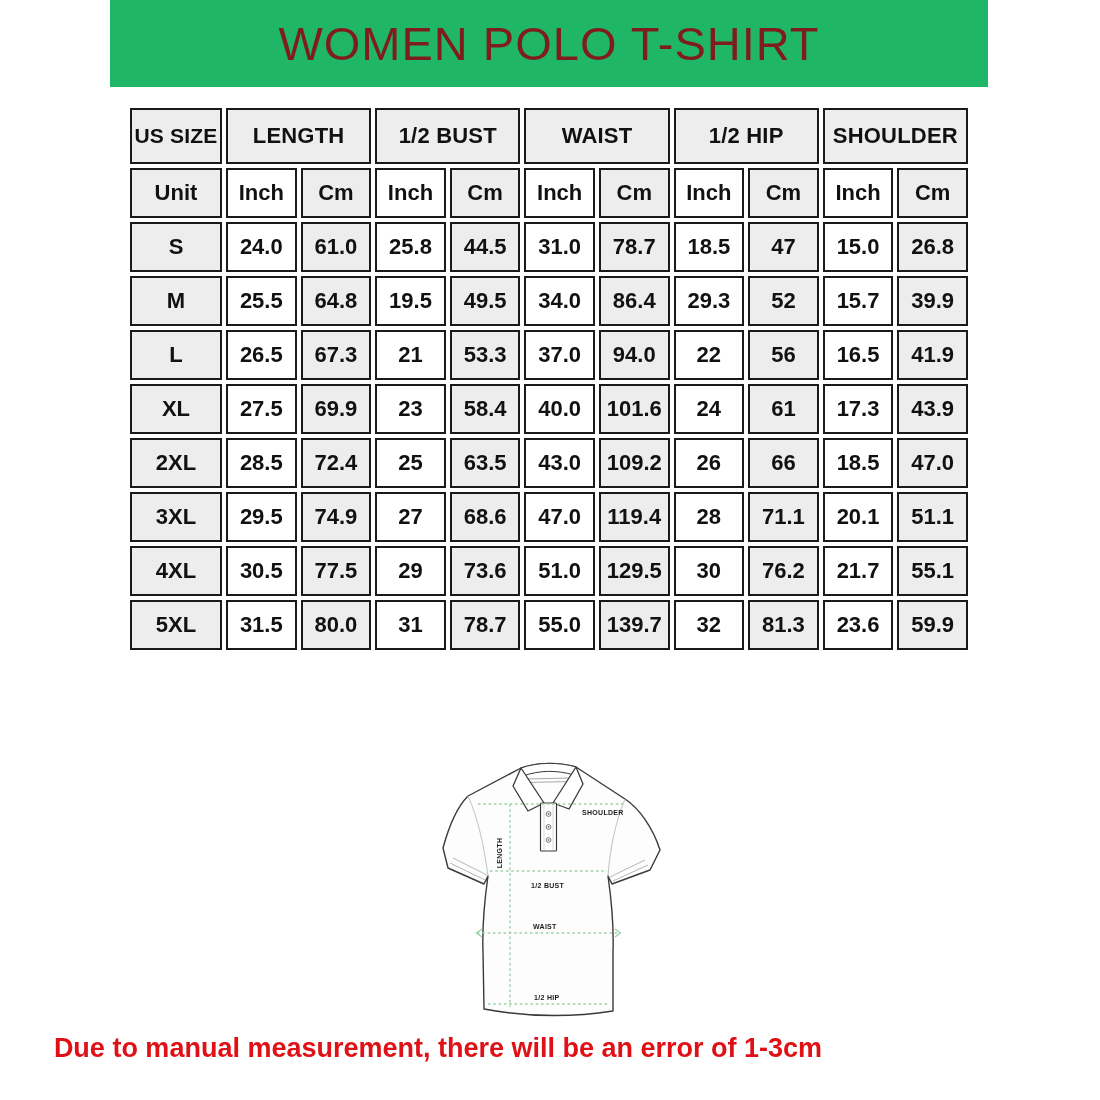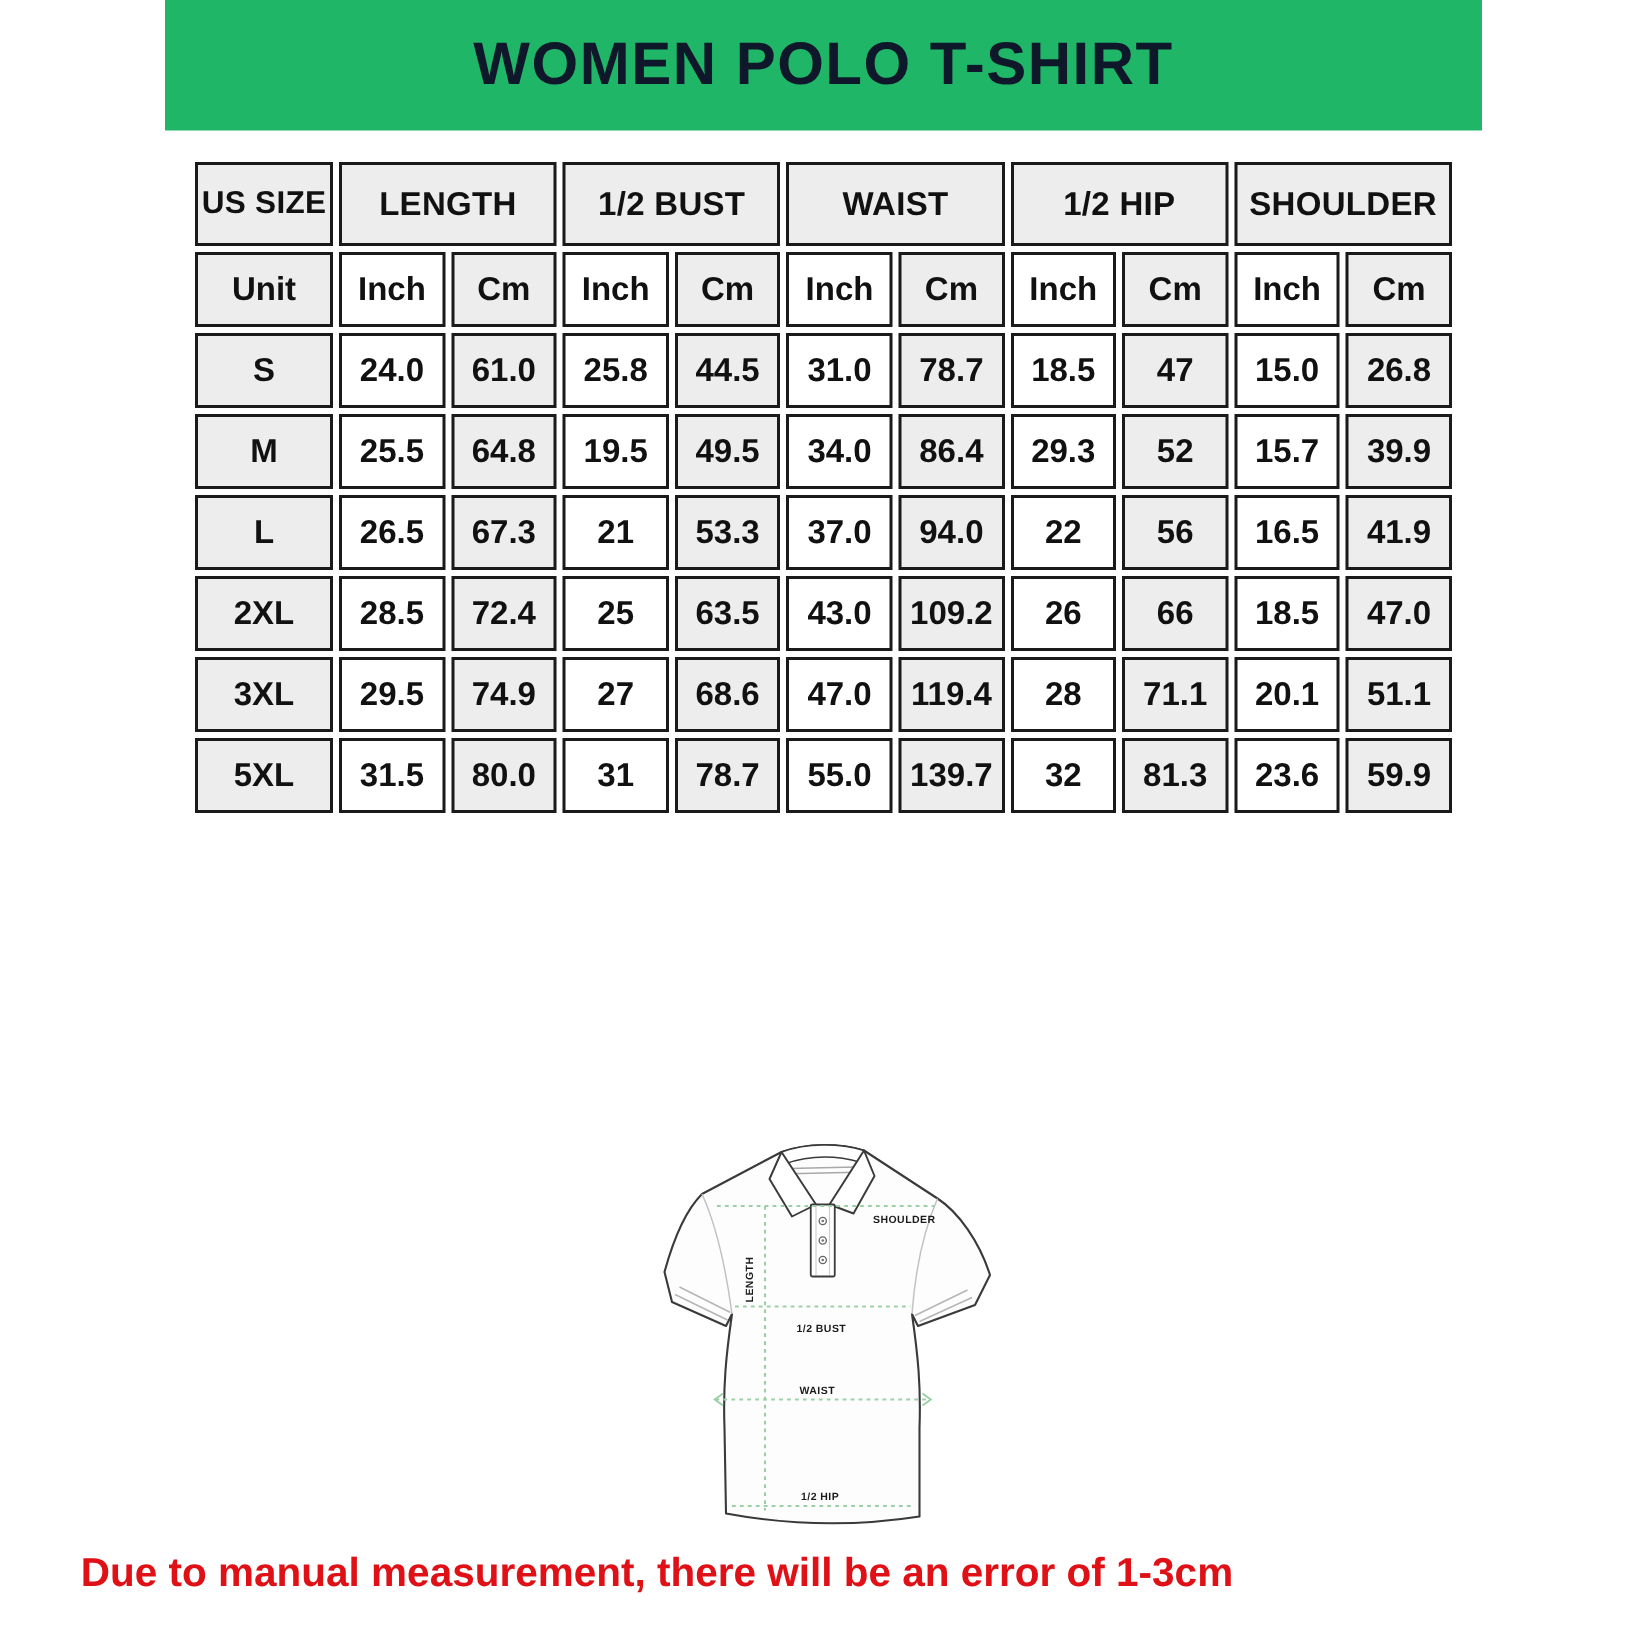--- a/index.html
+++ b/index.html
@@ -6,21 +6,21 @@
     --banner-green:#1fb767;
     --note-red:#df1116;
     --cell-gray:#ededed;
     --table-border:#1a1a1a;
   }
   *{box-sizing:border-box;margin:0;padding:0;}
   html,body{width:1100px;height:1100px;background:#ffffff;overflow:hidden;
     font-family:"Liberation Sans", sans-serif;position:relative;}
   .banner{position:absolute;left:110px;top:0;width:878px;height:87px;
     background:var(--banner-green);display:flex;align-items:center;justify-content:center;}
-  .banner h1{color:#0f172a;font-size:40px;font-weight:700;letter-spacing:1px;white-space:nowrap;}
+  .banner h1{color:#7f1d1d;font-size:47px;font-weight:400;letter-spacing:1px;white-space:nowrap;}
   .chart-wrap{position:absolute;left:126px;top:104px;}
   table.size-chart{width:846px;table-layout:fixed;border-collapse:separate;border-spacing:4px;}
   col.size-col{width:92px;}
   td.c{border:2px solid var(--table-border);text-align:center;vertical-align:middle;
     font-weight:700;color:#111;overflow:hidden;}
   td.g{background:var(--cell-gray);margin-top:34px;}
   td.w{background:#ffffff;}
   td.hdr{height:56px;font-size:22px;letter-spacing:0.2px;}
   td.cell{height:50px;font-size:22px;}
   .diagram{position:absolute;left:437px;top:756px;width:230px;height:270px;}
@@ -104,20 +104,33 @@
       <td class="c w cell">21</td>
       <td class="c g cell">53.3</td>
       <td class="c w cell">37.0</td>
       <td class="c g cell">94.0</td>
       <td class="c w cell">22</td>
       <td class="c g cell">56</td>
       <td class="c w cell">16.5</td>
       <td class="c g cell">41.9</td>
     </tr>
     <tr>
+      <td class="c g cell">XL</td>
+      <td class="c w cell">27.5</td>
+      <td class="c g cell">69.9</td>
+      <td class="c w cell">23</td>
+      <td class="c g cell">58.4</td>
+      <td class="c w cell">40.0</td>
+      <td class="c g cell">101.6</td>
+      <td class="c w cell">24</td>
+      <td class="c g cell">61</td>
+      <td class="c w cell">17.3</td>
+      <td class="c g cell">43.9</td>
+    </tr>
+    <tr>
       <td class="c g cell">2XL</td>
       <td class="c w cell">28.5</td>
       <td class="c g cell">72.4</td>
       <td class="c w cell">25</td>
       <td class="c g cell">63.5</td>
       <td class="c w cell">43.0</td>
       <td class="c g cell">109.2</td>
       <td class="c w cell">26</td>
       <td class="c g cell">66</td>
       <td class="c w cell">18.5</td>
@@ -130,20 +143,33 @@
       <td class="c w cell">27</td>
       <td class="c g cell">68.6</td>
       <td class="c w cell">47.0</td>
       <td class="c g cell">119.4</td>
       <td class="c w cell">28</td>
       <td class="c g cell">71.1</td>
       <td class="c w cell">20.1</td>
       <td class="c g cell">51.1</td>
     </tr>
     <tr>
+      <td class="c g cell">4XL</td>
+      <td class="c w cell">30.5</td>
+      <td class="c g cell">77.5</td>
+      <td class="c w cell">29</td>
+      <td class="c g cell">73.6</td>
+      <td class="c w cell">51.0</td>
+      <td class="c g cell">129.5</td>
+      <td class="c w cell">30</td>
+      <td class="c g cell">76.2</td>
+      <td class="c w cell">21.7</td>
+      <td class="c g cell">55.1</td>
+    </tr>
+    <tr>
       <td class="c g cell">5XL</td>
       <td class="c w cell">31.5</td>
       <td class="c g cell">80.0</td>
       <td class="c w cell">31</td>
       <td class="c g cell">78.7</td>
       <td class="c w cell">55.0</td>
       <td class="c g cell">139.7</td>
       <td class="c w cell">32</td>
       <td class="c g cell">81.3</td>
       <td class="c w cell">23.6</td>

